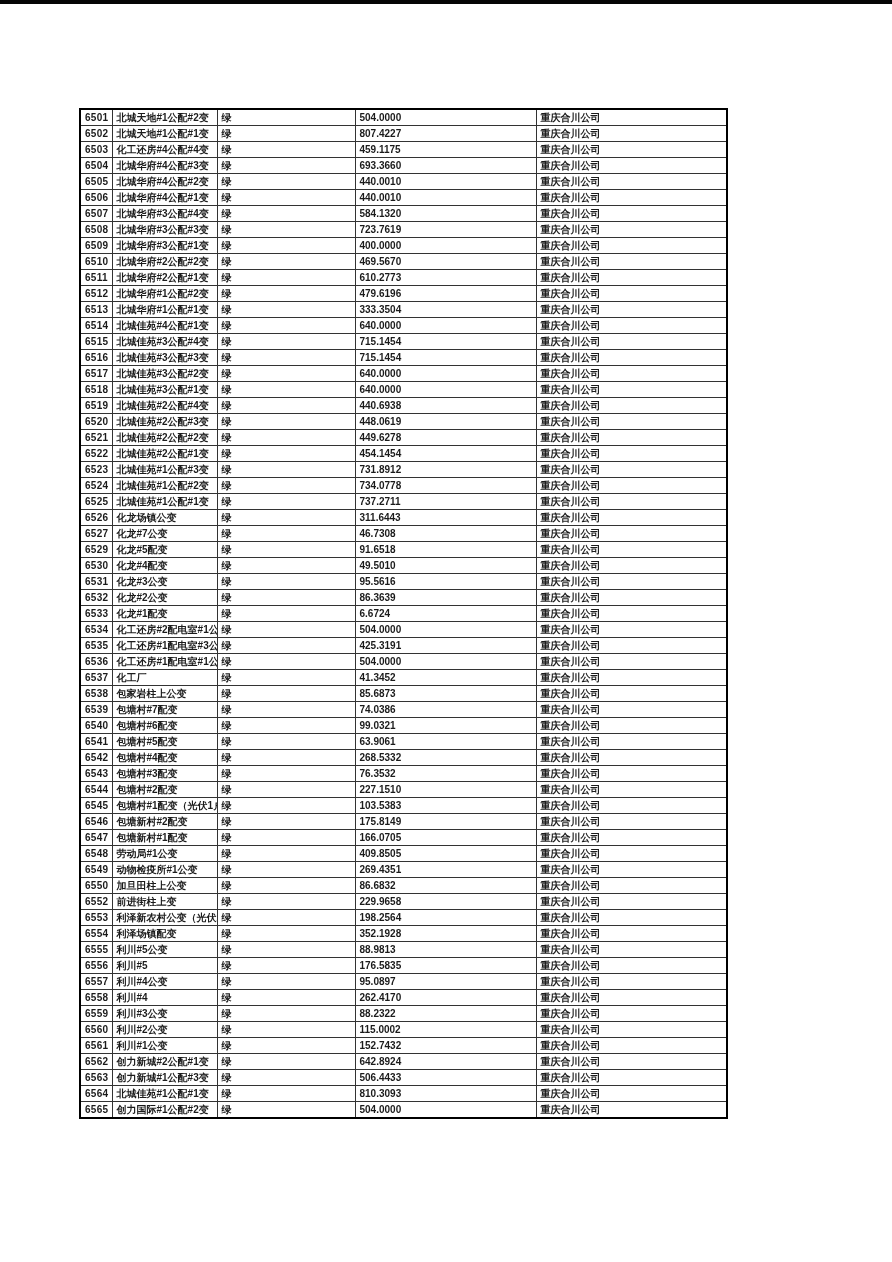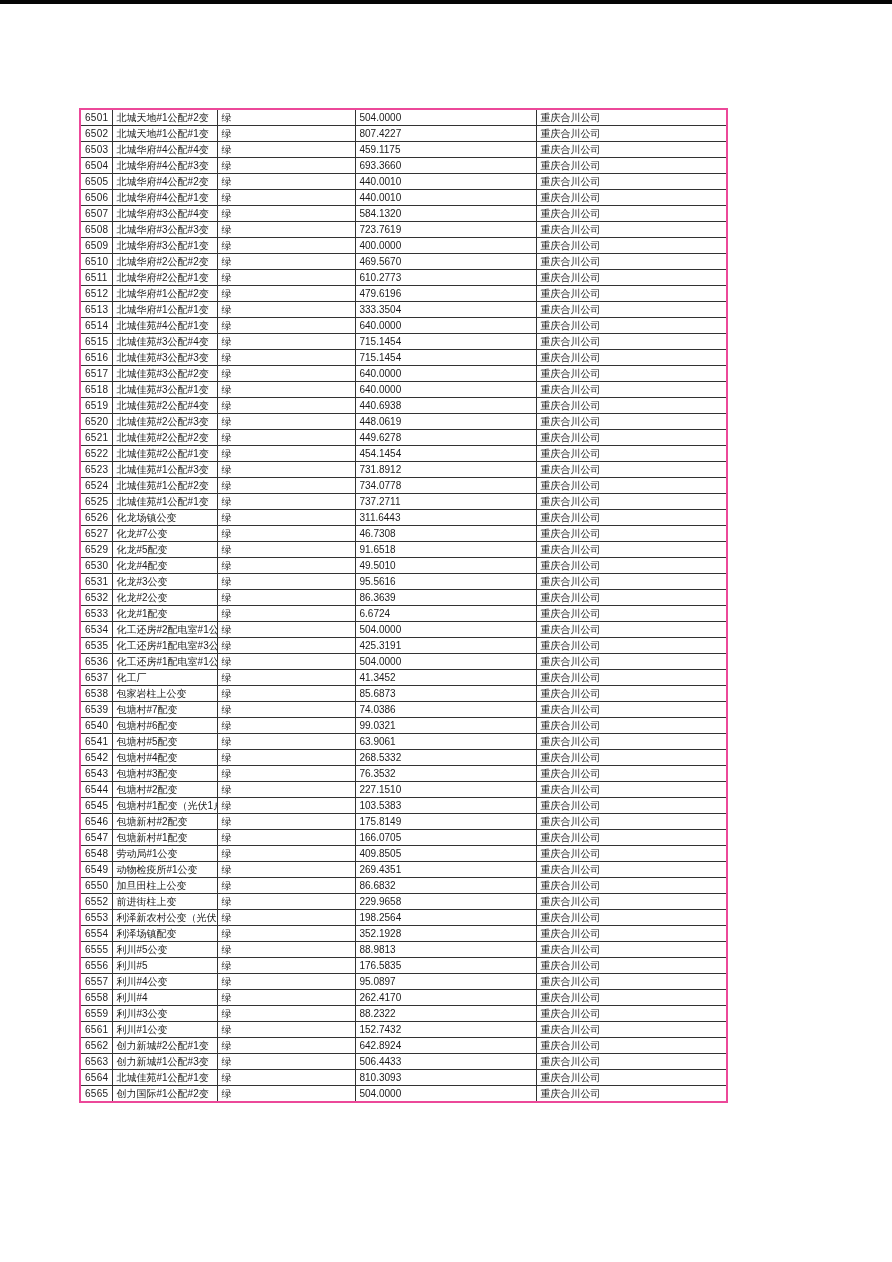--- a/index.html
+++ b/index.html
@@ -20,21 +20,22 @@
   }
   .sheet {
     position: absolute;
     left: 79px;
     top: 108px;
   }
   table.grid {
     border-collapse: collapse;
     table-layout: fixed;
     width: 647px;
-    border: 2px solid #ec4899;
+    border: 2px solid #000000;
+    font-weight: bold;
   }
   table.grid td {
     border: 1px solid #333333;
     height: 15px;
     line-height: 15px;
     font-size: 10px;
     padding: 0 0 0 4px;
     white-space: nowrap;
     overflow: hidden;
     color: #1b1b1b;
@@ -70,21 +71,21 @@
         </tr>
         <tr>
           <td class="col-id">6502</td>
           <td class="col-name">北城天地#1公配#1变</td>
           <td class="col-status">绿</td>
           <td class="col-value">807.4227</td>
           <td class="col-company">重庆合川公司</td>
         </tr>
         <tr>
           <td class="col-id">6503</td>
-          <td class="col-name">北城华府#4公配#4变</td>
+          <td class="col-name">化工还房#4公配#4变</td>
           <td class="col-status">绿</td>
           <td class="col-value">459.1175</td>
           <td class="col-company">重庆合川公司</td>
         </tr>
         <tr>
           <td class="col-id">6504</td>
           <td class="col-name">北城华府#4公配#3变</td>
           <td class="col-status">绿</td>
           <td class="col-value">693.3660</td>
           <td class="col-company">重庆合川公司</td>
@@ -451,20 +452,27 @@
           <td class="col-name">利川#4</td>
           <td class="col-status">绿</td>
           <td class="col-value">262.4170</td>
           <td class="col-company">重庆合川公司</td>
         </tr>
         <tr>
           <td class="col-id">6559</td>
           <td class="col-name">利川#3公变</td>
           <td class="col-status">绿</td>
           <td class="col-value">88.2322</td>
+          <td class="col-company">重庆合川公司</td>
+        </tr>
+        <tr>
+          <td class="col-id">6560</td>
+          <td class="col-name">利川#2公变</td>
+          <td class="col-status">绿</td>
+          <td class="col-value">115.0002</td>
           <td class="col-company">重庆合川公司</td>
         </tr>
         <tr>
           <td class="col-id">6561</td>
           <td class="col-name">利川#1公变</td>
           <td class="col-status">绿</td>
           <td class="col-value">152.7432</td>
           <td class="col-company">重庆合川公司</td>
         </tr>
         <tr>

